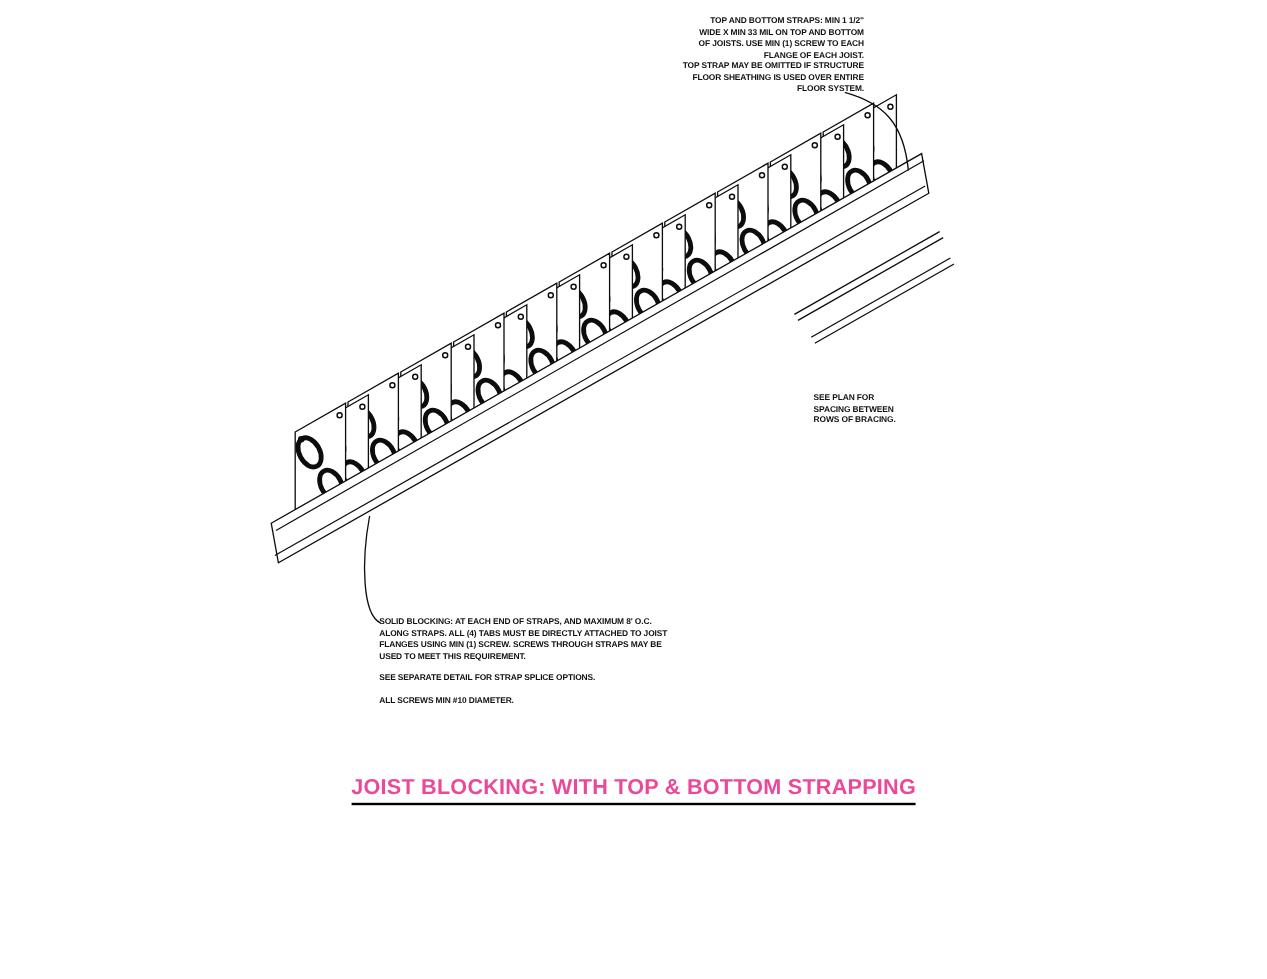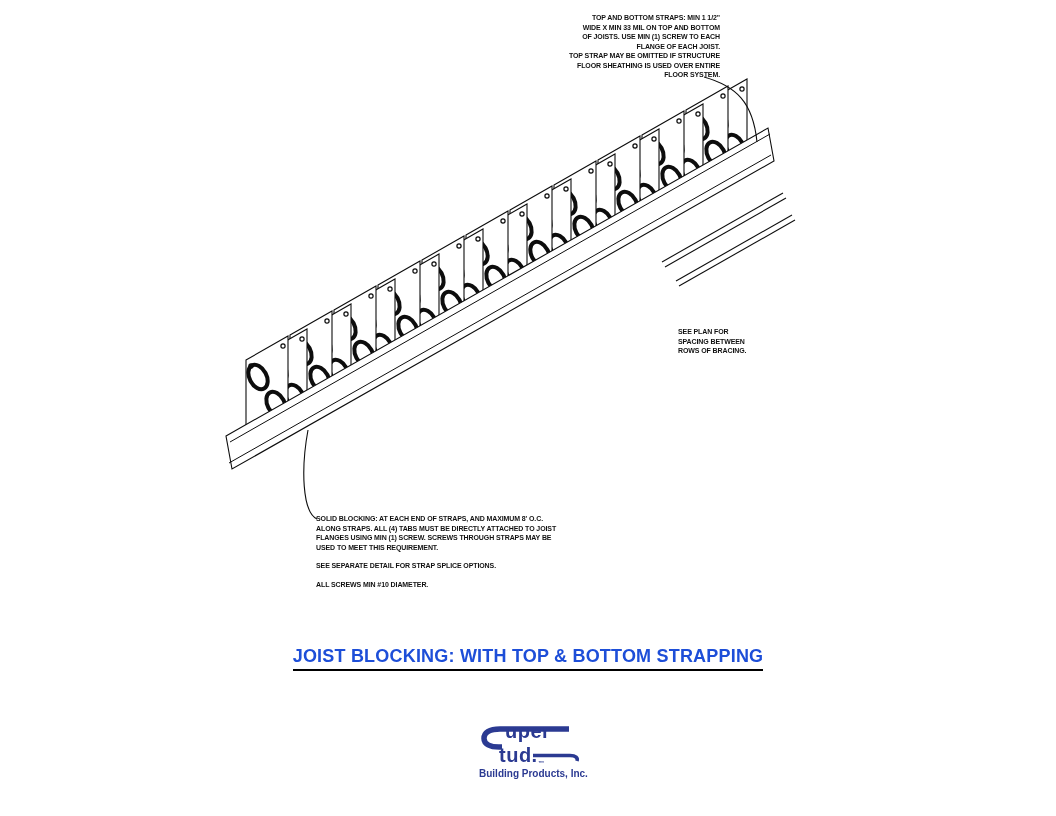--- a/index.html
+++ b/index.html
@@ -5,21 +5,21 @@
   html,body{margin:0;padding:0;background:#ffffff;}
   .page{position:relative;width:1056px;height:816px;background:#ffffff;overflow:hidden;
         font-family:"Liberation Sans",sans-serif;}
   svg{position:absolute;left:0;top:0;}
   .ann{position:absolute;font-weight:bold;font-size:7px;line-height:9.5px;color:#111;
        letter-spacing:-0.1px;white-space:nowrap;}
   .ann-right{text-align:right;}
   .gap2{margin-top:9px;}
   .title-wrap{position:absolute;left:0;right:0;top:646px;text-align:center;}
   .title-text{display:inline-block;font-weight:bold;font-size:18px;letter-spacing:0.2px;
-       color:#1d4ed8;border-bottom:2px solid #000;padding-bottom:2px;}
+       color:#ec4899;border-bottom:2px solid #000;padding-bottom:2px;}
   .logo-wrap{position:absolute;left:465px;top:714px;width:140px;height:70px;}
 </style>
 </head>
 <body>
 
 <div class="page">
 
   <svg id="iso" width="1056" height="816" viewBox="0 0 1056 816">
       <line x1="662" y1="262" x2="783" y2="193" stroke="#0d0d0d" stroke-width="1.1"></line>
       <line x1="665" y1="267" x2="786" y2="198" stroke="#0d0d0d" stroke-width="1.1"></line>
@@ -263,26 +263,14 @@
     <div>FLANGES USING MIN (1) SCREW. SCREWS THROUGH STRAPS MAY BE</div>
     <div>USED TO MEET THIS REQUIREMENT.</div>
     <div class="gap2">SEE SEPARATE DETAIL FOR STRAP SPLICE OPTIONS.</div>
     <div class="gap2">ALL SCREWS MIN #10 DIAMETER.</div>
   </div>
 
   <div class="title-wrap">
     <span class="title-text">JOIST BLOCKING: WITH TOP &amp; BOTTOM STRAPPING</span>
   </div>
 
-  <div class="logo-wrap">
-    <svg width="140" height="70" viewBox="0 0 140 70">
-
-      <path d="M 104,15 L 35,15 C 24,15 19,19 19,24.5 C 19,30 25,33 34,33 L 37,33" fill="none" stroke="#2b3a92" stroke-width="5.5"></path>
-
-      <path d="M 68,41.5 L 105,41.5 C 111,41.5 113,44 112,47" fill="none" stroke="#2b3a92" stroke-width="3.6"></path>
-      <text x="40" y="24" font-family="Liberation Sans, sans-serif" font-weight="bold" font-size="20" fill="#2b3a92" letter-spacing="0.5">uper</text>
-      <text x="34" y="48" font-family="Liberation Sans, sans-serif" font-weight="bold" font-size="20" fill="#2b3a92" letter-spacing="0.5">tud.</text>
-      <text x="73" y="51" font-family="Liberation Sans, sans-serif" font-weight="bold" font-size="6" fill="#2b3a92">™</text>
-      <text x="14" y="63" font-family="Liberation Sans, sans-serif" font-weight="bold" font-size="10" fill="#2b3a92">Building Products, Inc.</text>
-    </svg>
-  </div>
 
 </div>
 
 </body></html>

